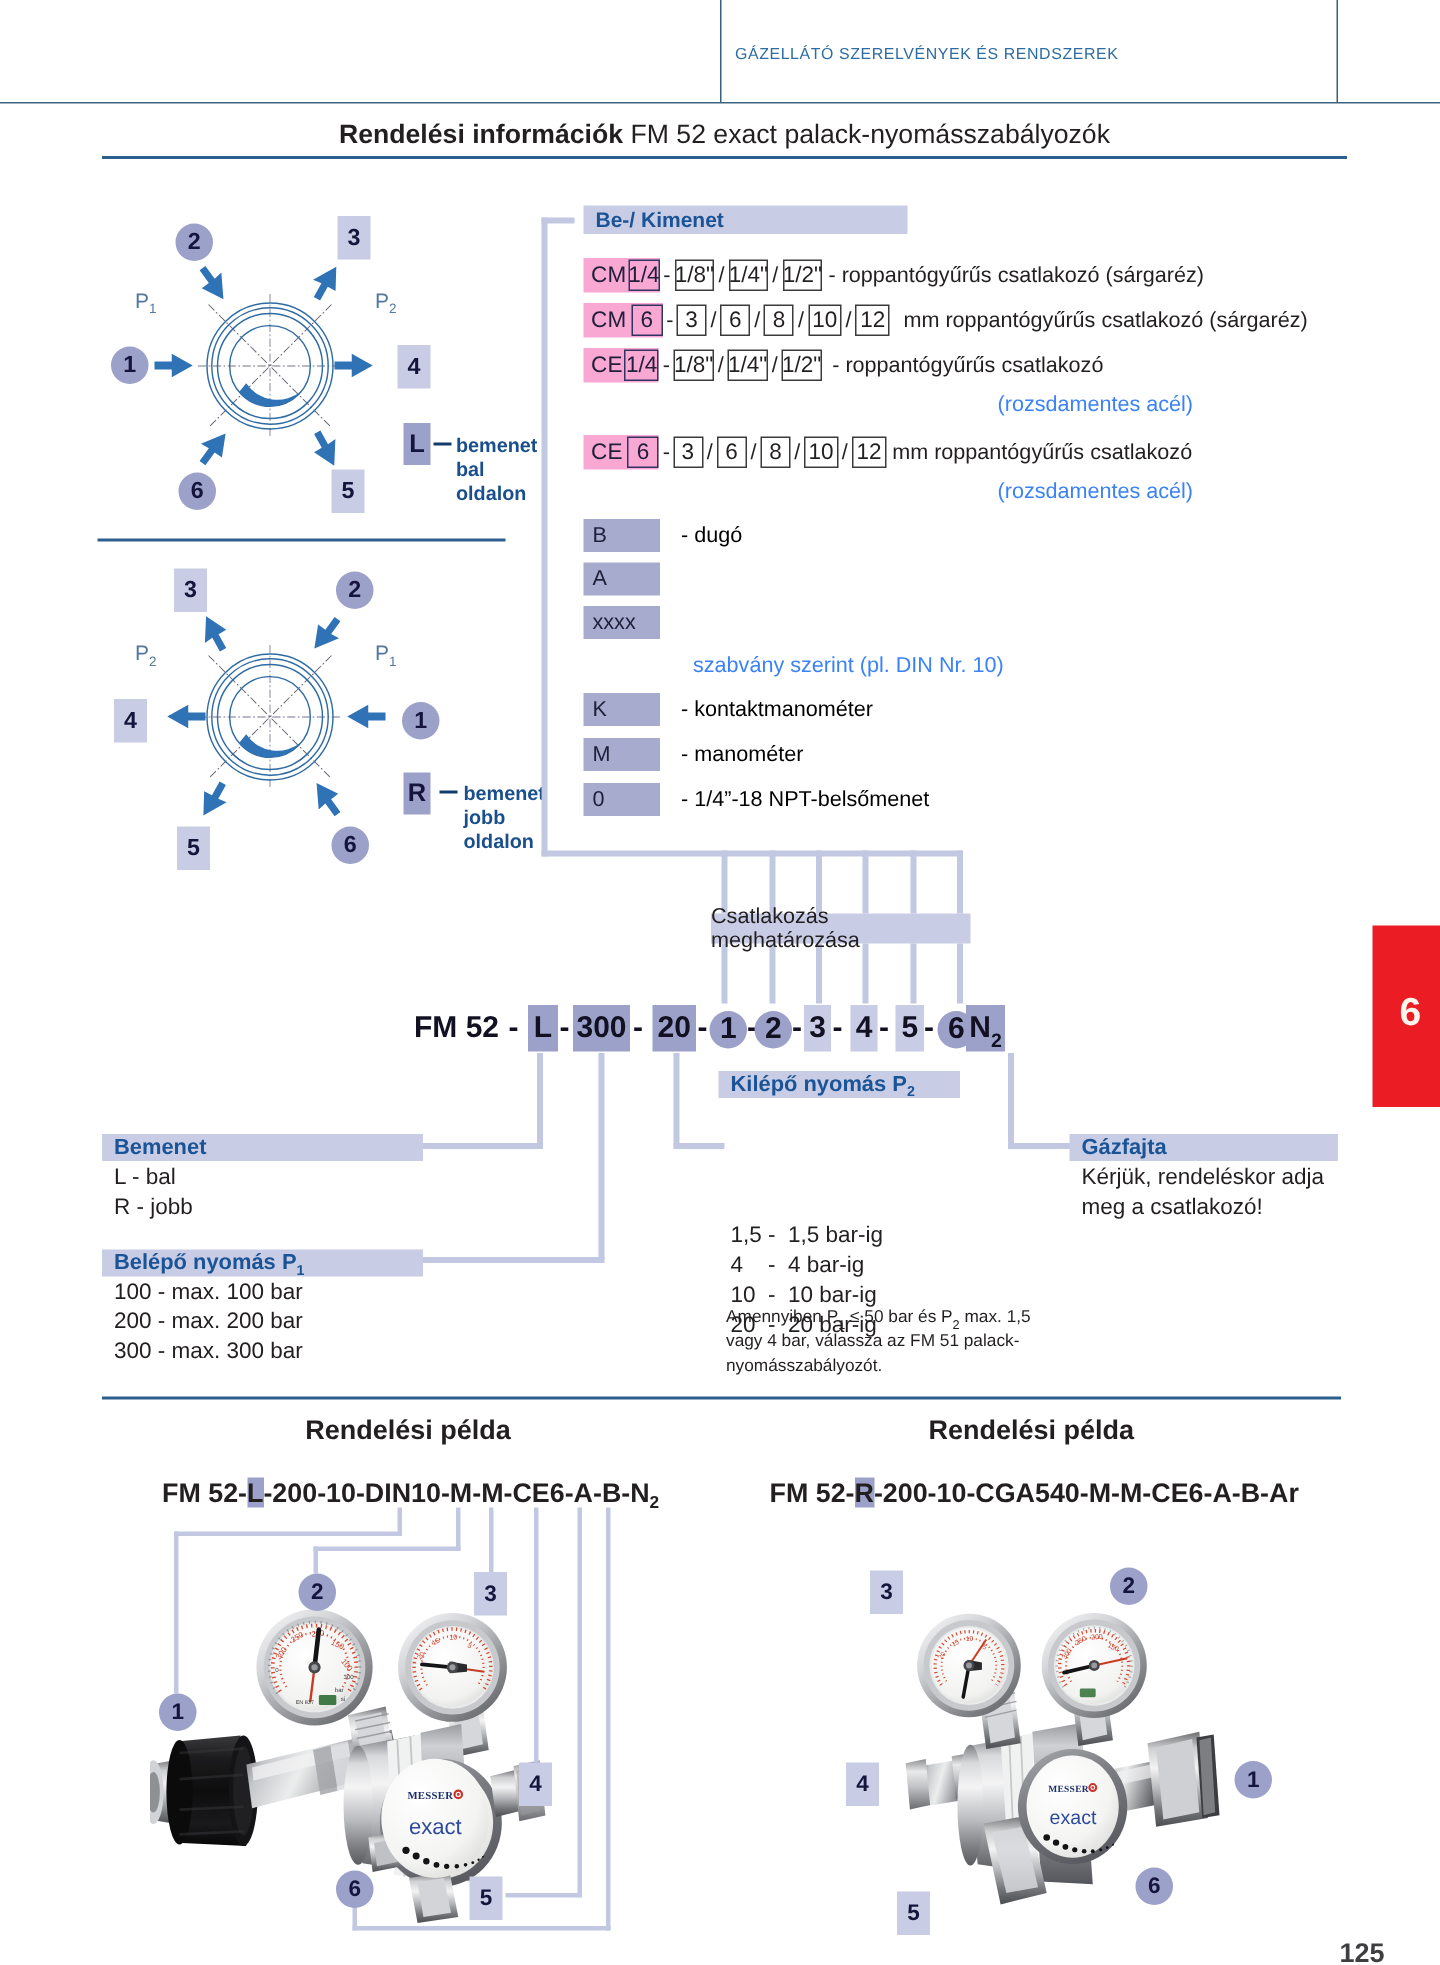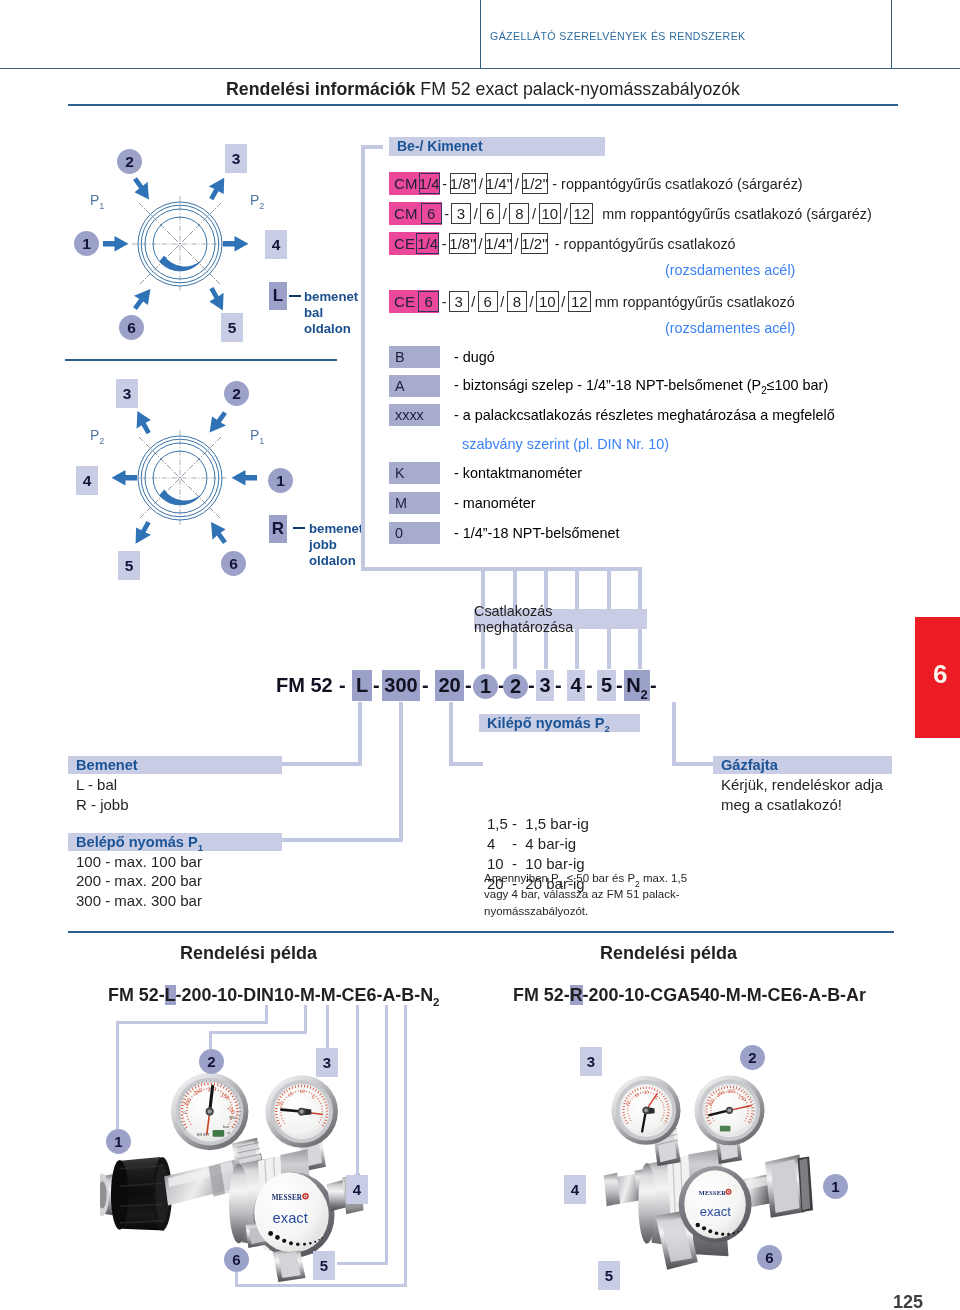--- a/index.html
+++ b/index.html
@@ -26,21 +26,21 @@
   .dp sub{font-size:9px;}
   .dcode{position:absolute;width:18px;height:28px;background:#9ba1c9;color:#14143c;
          font-weight:bold;font-size:17px;display:flex;align-items:center;justify-content:center;}
   .ddash{position:absolute;width:12px;height:2.2px;background:#123a6b;}
   .dlabel{position:absolute;font-weight:bold;font-size:13.2px;color:#1a4f8c;line-height:15.8px;white-space:nowrap;}
   #dia-sep{position:absolute;left:65px;top:359px;width:272px;height:2px;background:#2d5f8e;}
   
   #io-title{position:absolute;left:389px;top:137px;width:216px;height:19px;background:#c8cce4;
             color:#1a5496;font-weight:bold;font-size:14px;line-height:19px;padding-left:8px;box-sizing:border-box;}
   .iorow{position:absolute;height:23px;display:flex;align-items:center;font-size:14.4px;color:#231f20;white-space:nowrap;}
-  .iochip{height:23px;background:#ec4899;display:flex;align-items:center;box-sizing:border-box;}
+  .iochip{height:23px;background:#f9a8d4;display:flex;align-items:center;box-sizing:border-box;}
   .iochip .cc{padding:0 1px 0 5px;font-size:15px;letter-spacing:0.2px;color:#20203a;}
   .iochip .bx{border:1.1px solid #2f3560;height:21px;display:flex;align-items:center;justify-content:center;
               font-size:15px;color:#20203a;box-sizing:border-box;}
   .obx{border:1.1px solid #3a3a3a;height:21px;display:flex;align-items:center;justify-content:center;
        font-size:15px;box-sizing:border-box;background:#fff;}
   .iosep{padding:0 2.6px;font-size:14.4px;}
   .iotxt{font-size:14.4px;}
   .iosimple{position:absolute;height:22px;display:flex;align-items:center;font-size:14.4px;}
   .iosimple .sq{width:51px;height:22px;background:#a7accf;font-size:14.4px;color:#20203a;
                 display:flex;align-items:center;padding-left:6px;box-sizing:border-box;}
@@ -62,21 +62,21 @@
   .chline{position:absolute;height:4px;background:#c2c8e2;}
   
   .lgtitle{position:absolute;height:18px;background:#c8cce4;color:#1a5496;font-weight:bold;
            font-size:14.6px;line-height:18px;padding-left:8px;box-sizing:border-box;}
   .lgtitle sub{font-size:9.5px;}
   .lgline{position:absolute;font-size:15px;color:#231f20;line-height:19.9px;white-space:pre;}
   .lgnote{position:absolute;font-size:11.5px;color:#231f20;line-height:16.4px;white-space:nowrap;}
   .lgnote sub{font-size:8.5px;line-height:0;position:relative;top:2px;}
   
   #ex-rule{position:absolute;left:68px;top:931px;width:826px;height:2px;background:#2d5f8e;}
-  .exhead{position:absolute;font-weight:bold;font-size:18px;color:#231f20;text-align:left;}
+  .exhead{position:absolute;font-weight:bold;font-size:18px;color:#231f20;text-align:center;}
   .excode{position:absolute;font-weight:bold;font-size:17.9px;color:#231f20;white-space:nowrap;}
   .excode .hl{background:#9ba1c9;padding:0 0px;}
   .excode sub{font-size:11.5px;}
   .exnum{position:absolute;font-weight:bold;font-size:15px;color:#14143c;
          display:flex;align-items:center;justify-content:center;}
   .exnum.sq{width:22px;height:29px;background:#c8cce4;}
   .exnum.ci{width:25px;height:25px;background:#9ba1c9;border-radius:50%;}
   .exln{position:absolute;background:#c2c8e2;}
   #pgnum{position:absolute;left:893px;top:1292px;font-size:18px;font-weight:bold;color:#3f3f41;}
   #redtab{position:absolute;left:915px;top:617px;width:60px;height:121px;background:#ec1c24;}
@@ -236,25 +236,23 @@
   <span class="iotxt" style="padding-left:4px;">mm roppantógyűrűs csatlakozó</span>
 </div>
 <div class="iocont" style="left:665px;top:320px;">(rozsdamentes acél)</div>
 
 <div class="iosimple" style="left:389px;top:346px;">
     <span class="sq">B</span>
     <span style="padding-left:14px;">- dugó</span>
   </div>
 <div class="iosimple" style="left:389px;top:375px;">
     <span class="sq">A</span>
-    <span style="padding-left:14px;">- biztonsági szelep - 1/4”-18 NPT-belsőmenet (P<sub style="font-size:10px;">2</sub>≤100 bar)</span>
   </div>
 <div class="iosimple" style="left:389px;top:404px;">
     <span class="sq">xxxx</span>
-    <span style="padding-left:14px;">- a palackcsatlakozás részletes meghatározása a megfelelő</span>
   </div>
 <div class="iocont" style="left:462px;top:436px;">szabvány szerint (pl. DIN Nr. 10)</div>
 <div class="iosimple" style="left:389px;top:462px;">
     <span class="sq">K</span>
     <span style="padding-left:14px;">- kontaktmanométer</span>
   </div>
 <div class="iosimple" style="left:389px;top:492px;">
     <span class="sq">M</span>
     <span style="padding-left:14px;">- manométer</span>
   </div>
@@ -297,21 +295,21 @@
   <span class="pbox circ" style="left:503px;">2</span>
   <span class="dash" style="left:528px;">-</span>
   <span class="pbox light" style="left:536px;width:18px;">3</span>
   <span class="dash" style="left:555px;">-</span>
   <span class="pbox light" style="left:567px;width:18px;">4</span>
   <span class="dash" style="left:586px;">-</span>
   <span class="pbox light" style="left:597px;width:19px;">5</span>
   <span class="dash" style="left:616px;">-</span>
   <span class="pbox circ" style="left:625px;">6</span>
   <span class="dash" style="left:650px;">-</span>
-  <span class="pbox dark" style="left:624px;width:26px;">
+  <span class="pbox dark" style="left:644px;width:26px;">
       <span style="display:inline-block;"><span>N</span><sub style="font-size:13px;line-height:0;position:relative;top:4px;">2</sub></span>
     </span>
 </div>
 
 <div class="cvline" style="left:358px;top:702px;height:62px;"></div>
 <div class="chline" style="left:282px;top:762px;width:80px;"></div>
 <div class="cvline" style="left:399px;top:702px;height:138px;"></div>
 <div class="chline" style="left:282px;top:838px;width:121px;"></div>
 <div class="cvline" style="left:449px;top:702px;height:62px;"></div>
 <div class="chline" style="left:449px;top:762px;width:34px;"></div>

